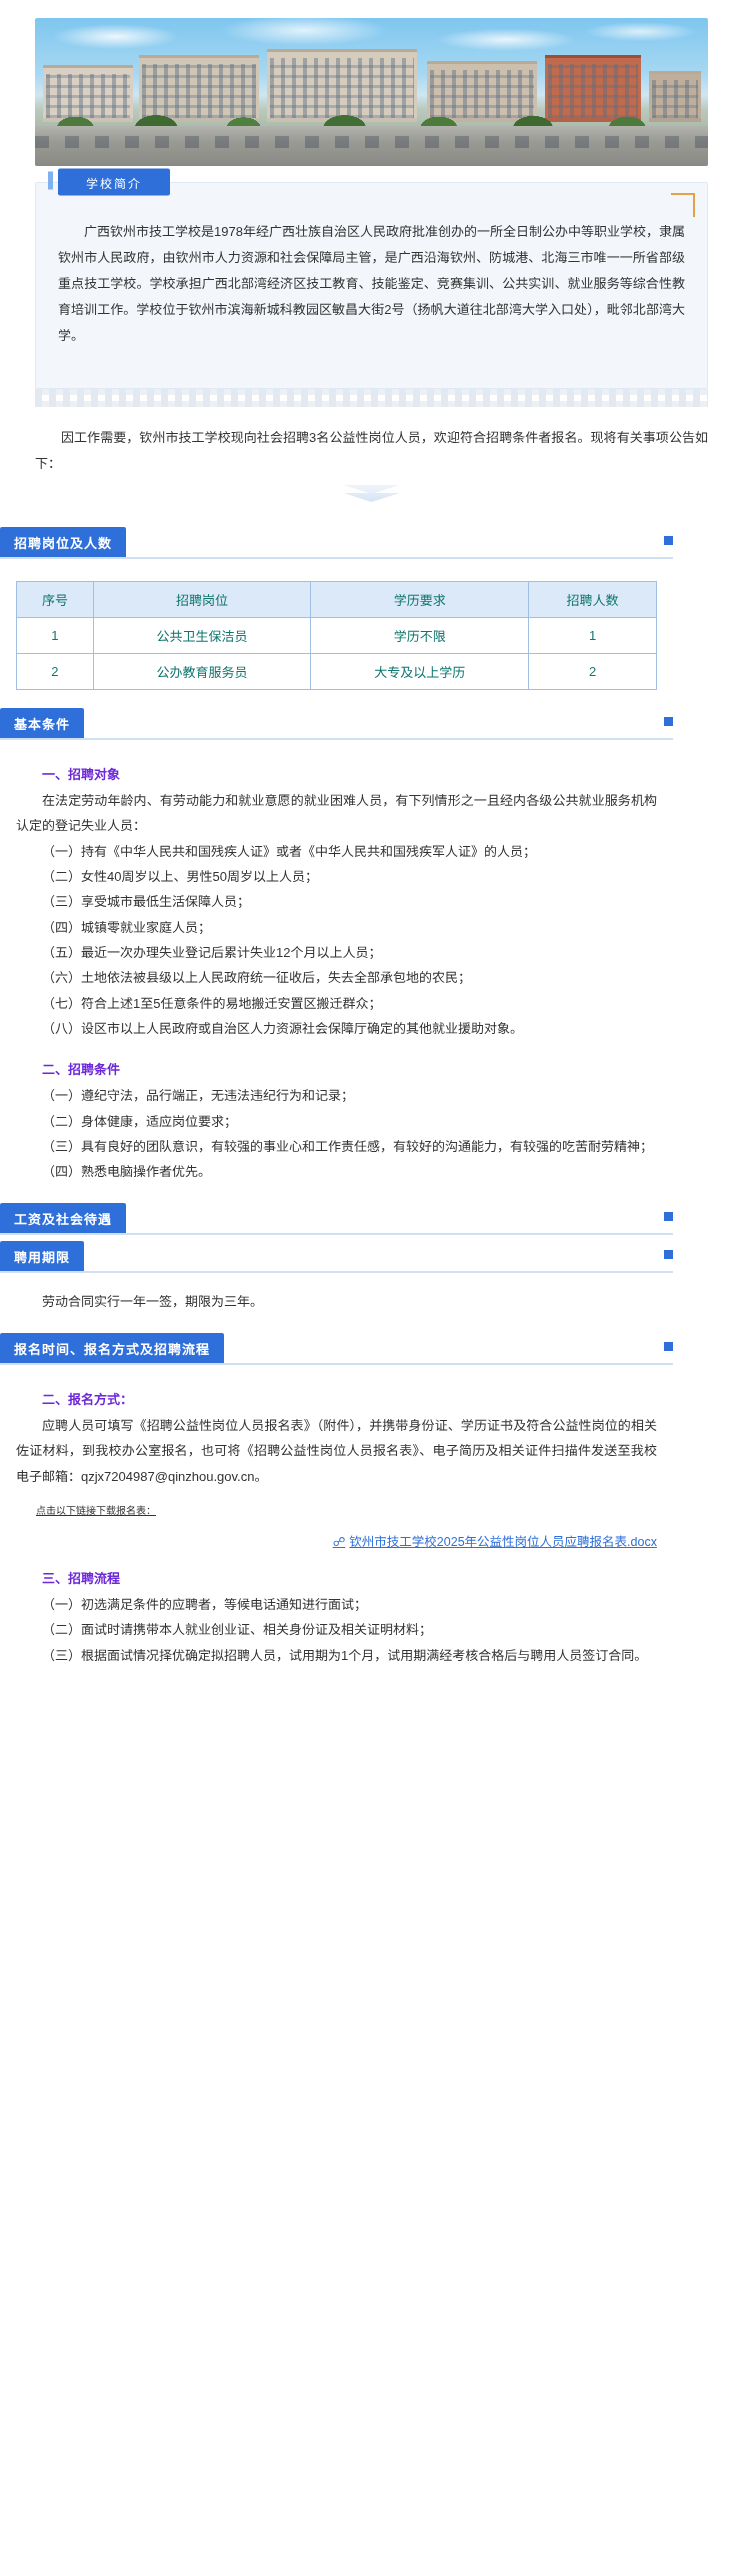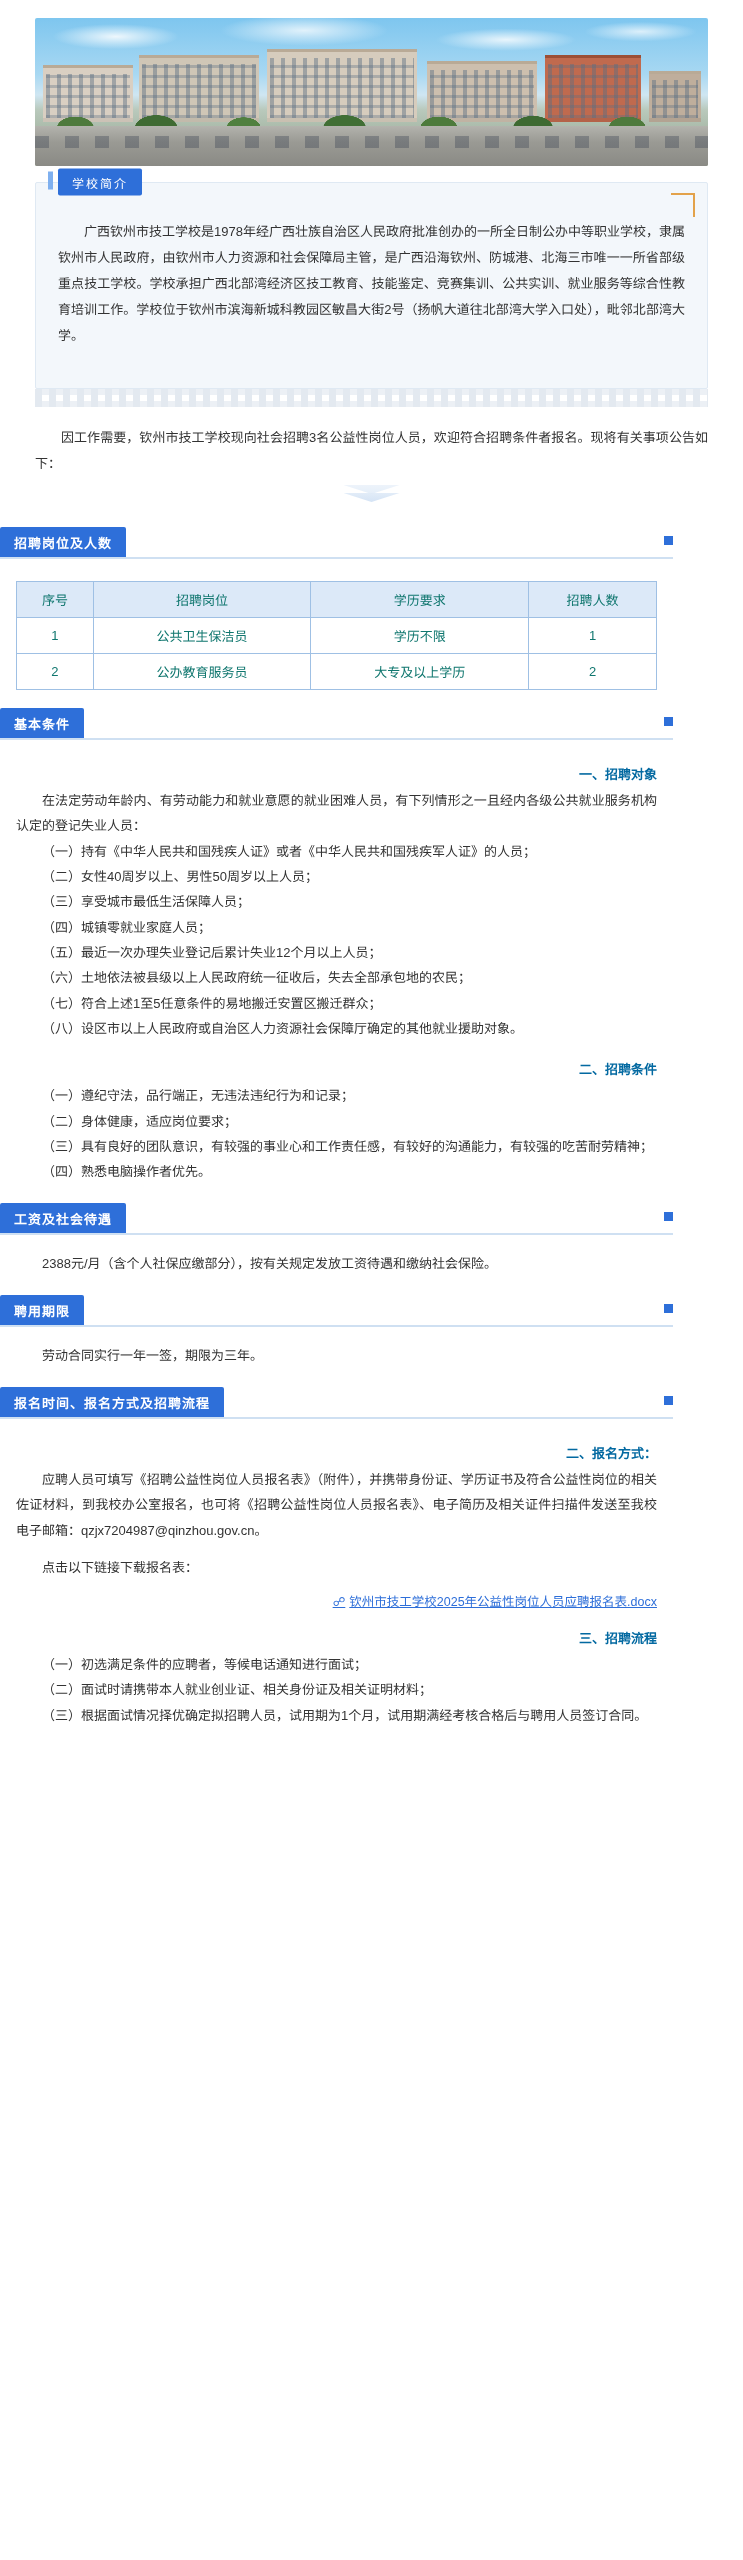--- a/index.html
+++ b/index.html
@@ -108,21 +108,21 @@
     border-right: 2px solid #e3a24a;
   }
   .intro-tag {
     position: absolute;
     left: 22px; top: -1px;
     transform: translateY(-50%);
     background: #2e6fd9;
     color: #fff;
     font-size: 12px;
     letter-spacing: 2px;
-    padding: 5px 14px;
+    padding: 5px 28px;
     border-radius: 2px;
     white-space: nowrap;
   }
   .intro-tag::before {
     content: "";
     position: absolute;
     left: -10px; top: 3px;
     width: 5px; height: 18px;
     background: #7fb0ef;
   }
@@ -223,22 +223,21 @@
   table.jobs td.c3 { width: 34%; }
   table.jobs td.c4 { width: 20%; }
 
   
   .sub-title {
     font-size: 13px;
     font-weight: bold;
     line-height: 2.0;
     text-indent: 2em;
     margin: 6px 0 0 0;
-    color: #0369a1;
-    text-align: right;
+    color: #6d28d9;
   }
   .item {
     font-size: 13px;
     line-height: 1.95;
     text-align: justify;
     text-indent: 2em;
     margin: 0;
     color: #333;
   }
   .gap { height: 10px; }
@@ -250,24 +249,25 @@
   }
   .dl-link {
     display: inline-block;
     color: #2e6fd9;
     font-size: 12.5px;
     text-decoration: underline;
     cursor: pointer;
   }
   .dl-link .clip { margin-right: 4px; }
   .dl-intro {
-    font-size: 13px;
+    font-size: 10px;
     text-indent: 2em;
     line-height: 2.0;
     margin: 12px 0 0 0;
+    text-decoration: underline;
   }
   .bottom-pad { height: 26px; }
 </style>
 </head>
 <body>
 
 <div class="page">
 
   <div class="banner-wrap">
     <div class="banner">
@@ -356,23 +356,20 @@
       <p class="item">（三）具有良好的团队意识，有较强的事业心和工作责任感，有较好的沟通能力，有较强的吃苦耐劳精神；</p>
       <p class="item">（四）熟悉电脑操作者优先。</p>
     </div>
   </div>
 
   <div class="inner sec">
     <div class="sec-head">
       <span class="label">工资及社会待遇</span>
       <span class="sq"></span>
     </div>
-    <div class="sec-body">
-      <p class="para">2388元/月（含个人社保应缴部分），按有关规定发放工资待遇和缴纳社会保险。</p>
-    </div>
   </div>
 
   <div class="inner sec">
     <div class="sec-head">
       <span class="label">聘用期限</span>
       <span class="sq"></span>
     </div>
     <div class="sec-body">
       <p class="para">劳动合同实行一年一签，期限为三年。</p>
     </div>

